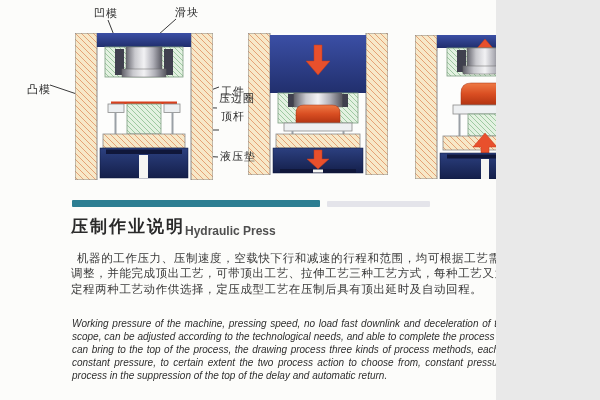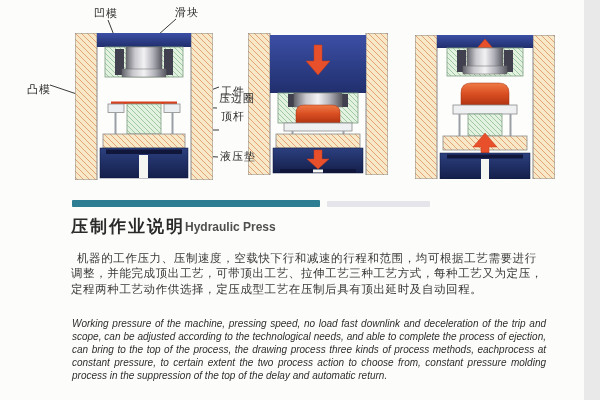--- a/index.html
+++ b/index.html
@@ -1,25 +1,25 @@
 <!DOCTYPE html>
 <html><head>
 <meta charset="utf-8">
 <style>
   html,body{margin:0;padding:0;background:#e9e9e9;}
-  .page{position:relative;width:584px;height:400px;background:#fcfcfa;overflow:hidden;
+  .page{position:relative;width:496px;height:400px;background:#fcfcfa;overflow:hidden;
         font-family:"Liberation Sans",sans-serif;}
   .diagram-area{position:absolute;left:0;top:0;width:600px;height:196px;}
   .diagram-area svg.press{position:absolute;}
   svg.overlay{position:absolute;left:0;top:0;pointer-events:none;}
   .lbl{position:absolute;font-size:11px;color:#2b2b2b;letter-spacing:1px;white-space:nowrap;}
   .bar{position:absolute;border-radius:1px;}
   .bar-teal{left:72px;top:200px;width:248px;height:7px;background:#2d7e92;}
   .bar-gray{left:327px;top:201px;width:103px;height:6px;background:#e4e4ea;}
-  .heading{position:absolute;left:71px;top:215px;display:flex;align-items:center;}
+  .heading{position:absolute;left:71px;top:215px;display:flex;align-items:flex-end;}
   .heading .zh{font-size:17px;font-weight:bold;color:#2a2a2a;letter-spacing:2px;}
   .heading .en{font-size:12px;font-weight:bold;color:#4f4f4f;margin-left:0;}
   .para-zh{position:absolute;left:71px;top:251px;width:473px;font-size:11.5px;line-height:15.4px;
            color:#383838;letter-spacing:0.6px;text-indent:6px;margin:0;}
   .para-en{position:absolute;left:72px;top:317px;width:474px;font-size:10px;line-height:13px;
            color:#2e2e2e;text-align:justify;margin:0;font-style:italic;}
 </style>
 </head>
 <body>
 

